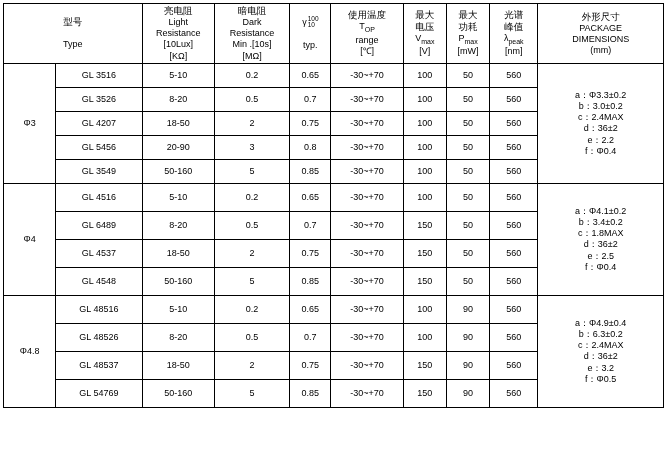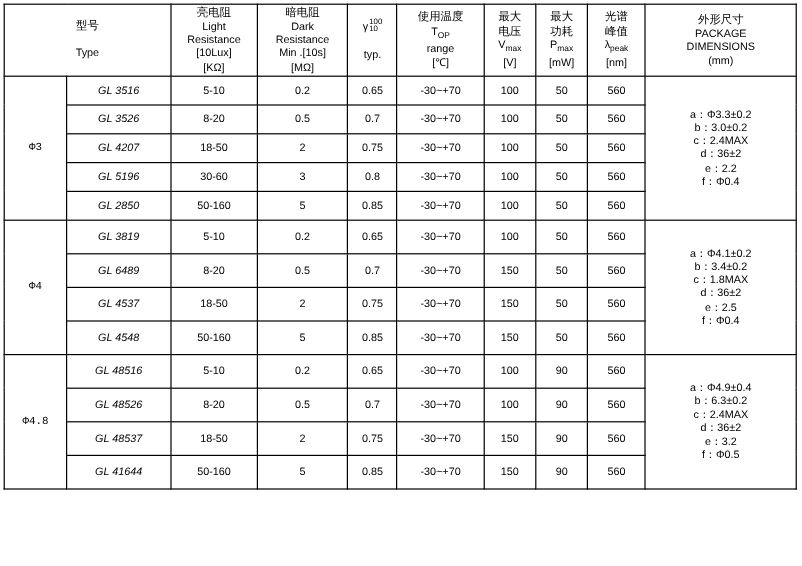--- a/index.html
+++ b/index.html
@@ -58,22 +58,22 @@
   .frac {
     display: inline-block;
     font-size: 6.5px;
     line-height: 1.0;
     vertical-align: middle;
     text-align: left;
     margin-left: 1px;
   }
   .frac i { font-style: normal; display: block; }
 
-  td.type-cell { text-align: left; padding-left: 16px; font-style: italic; }
-  td.group-cell { font-size: 10px; font-family: Liberation Mono, monospace; }
+  td.type-cell { text-align: left; padding-left: 16px; }
+  td.group-cell { font-size: 10px; }
   td.pkg-cell {
     text-align: left;
     padding-left: 9px;
     font-size: 9px;
     line-height: 1.5;
   }
   td.pkg-cell .pl { display: block; white-space: nowrap; }
 
   .row-tall td { height: 25px; }
   .row-std td { height: 21px; }
@@ -189,42 +189,42 @@
           <td class="type-cell">GL 4207</td>
           <td>18-50</td>
           <td>2</td>
           <td>0.75</td>
           <td>-30~+70</td>
           <td>100</td>
           <td>50</td>
           <td>560</td>
         </tr>
         <tr class="row-std">
-          <td class="type-cell">GL 5196</td>
-          <td>30-60</td>
+          <td class="type-cell">GL 5456</td>
+          <td>20-90</td>
           <td>3</td>
           <td>0.8</td>
           <td>-30~+70</td>
           <td>100</td>
           <td>50</td>
           <td>560</td>
         </tr>
         <tr class="row-std">
-          <td class="type-cell">GL 2850</td>
+          <td class="type-cell">GL 3549</td>
           <td>50-160</td>
           <td>5</td>
           <td>0.85</td>
           <td>-30~+70</td>
           <td>100</td>
           <td>50</td>
           <td>560</td>
         </tr>
         <tr class="row-tall">
           <td class="group-cell" rowspan="4">Φ4</td>
-          <td class="type-cell">GL 3819</td>
+          <td class="type-cell">GL 4516</td>
           <td>5-10</td>
           <td>0.2</td>
           <td>0.65</td>
           <td>-30~+70</td>
           <td>100</td>
           <td>50</td>
           <td>560</td>
           <td class="pkg-cell" rowspan="4">
             <span class="pl">a：Φ4.1±0.2</span>
             <span class="pl">b：3.4±0.2</span>
@@ -297,21 +297,21 @@
           <td class="type-cell">GL 48537</td>
           <td>18-50</td>
           <td>2</td>
           <td>0.75</td>
           <td>-30~+70</td>
           <td>150</td>
           <td>90</td>
           <td>560</td>
         </tr>
         <tr class="row-tall">
-          <td class="type-cell">GL 41644</td>
+          <td class="type-cell">GL 54769</td>
           <td>50-160</td>
           <td>5</td>
           <td>0.85</td>
           <td>-30~+70</td>
           <td>150</td>
           <td>90</td>
           <td>560</td>
         </tr>
       </tbody>
   </table>

